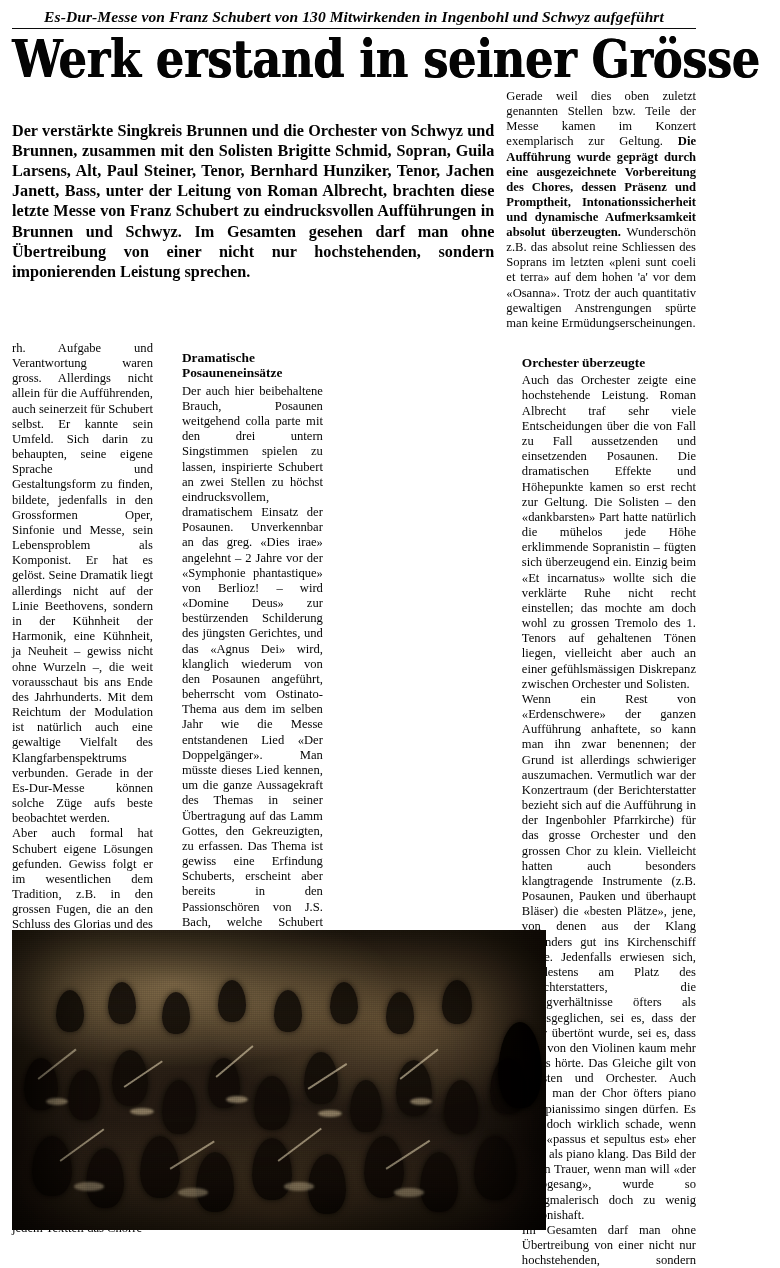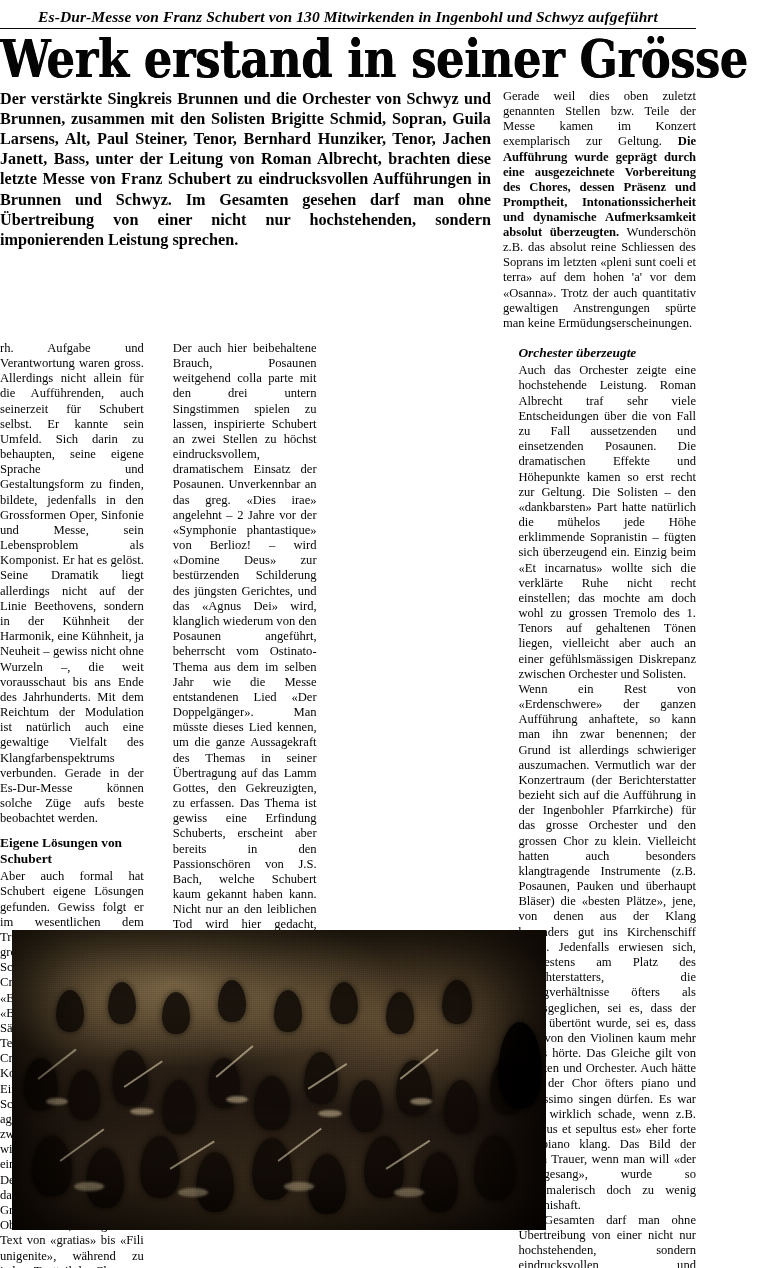--- a/index.html
+++ b/index.html
@@ -12,21 +12,21 @@
     height: 1268px;
     position: relative;
     font-family: "Liberation Serif", serif;
     color: #0a0a0a;
     overflow: hidden;
   }
   .page {
     position: relative;
     width: 708px;
     height: 1268px;
-    padding: 6px 12px 0 0;
+    padding: 6px 12px 0 12px;
     filter: contrast(1.05);
     border-radius: 14px;
   }
 
   
   .kicker {
     font-family: "Liberation Serif", serif;
     font-weight: bold;
     font-style: italic;
     font-size: 15.5px;
@@ -65,20 +65,21 @@
   .lead-left {
     width: 534px;
   }
   .lead-text {
     font-weight: bold;
     font-size: 16.2px;
     line-height: 1.24;
     text-align: justify;
     text-justify: inter-word;
     hyphens: auto;
+    margin-top: 32px;
   }
   .lead-right {
     width: 210px;
     font-size: 12.6px;
     line-height: 1.2;
     text-align: justify;
     hyphens: auto;
   }
   .lead-right p { margin: 0 0 0 0; }
   .lead-right .b { font-weight: bold; }
@@ -104,21 +105,21 @@
     hyphens: auto;
   }
   .col p, .col-right p { margin: 0; }
   .subhead {
     font-weight: bold;
     font-size: 13.4px;
     line-height: 1.15;
     margin: 9px 0 3px 0;
     text-align: left;
   }
-  .subhead.first { margin-top: 4px; font-style: italic; }
+  .subhead.first { margin-top: 14px; }
 
   
   .photo-wrap {
     position: absolute;
     left: 12px;
     bottom: 38px;
     width: 534px;
   }
   .photo {
     width: 534px;
@@ -188,25 +189,25 @@
     </div>
     <div class="lead-right">
       <p><span>Gerade weil dies oben zuletzt genannten Stellen bzw. Teile der Messe kamen im Konzert exemplarisch zur Geltung. </span><span class="b">Die Aufführung wurde geprägt durch eine ausgezeichnete Vorbereitung des Chores, dessen Präsenz und Promptheit, Intonationssicherheit und dynamische Aufmerksamkeit absolut überzeugten.</span><span> Wunderschön z.B. das absolut reine Schliessen des Soprans im letzten «pleni sunt coeli et terra» auf dem hohen 'a' vor dem «Osanna». Trotz der auch quantitativ gewaltigen Anstrengungen spürte man keine Ermüdungserscheinungen.</span></p>
     </div>
   </div>
 
   <div class="body-row">
 
     <div class="col">
       <p>rh. Aufgabe und Verantwortung waren gross. Allerdings nicht allein für die Aufführenden, auch seinerzeit für Schubert selbst. Er kannte sein Umfeld. Sich darin zu behaupten, seine eigene Sprache und Gestaltungsform zu finden, bildete, jedenfalls in den Grossformen Oper, Sinfonie und Messe, sein Lebensproblem als Komponist. Er hat es gelöst. Seine Dramatik liegt allerdings nicht auf der Linie Beethovens, sondern in der Kühnheit der Harmonik, eine Kühnheit, ja Neuheit – gewiss nicht ohne Wurzeln –, die weit vorausschaut bis ans Ende des Jahrhunderts. Mit dem Reichtum der Modulation ist natürlich auch eine gewaltige Vielfalt des Klangfarbenspektrums verbunden. Gerade in der Es-Dur-Messe können solche Züge aufs beste beobachtet werden.</p>
-      <div class="subhead">Eigene Lösungen von Schubert</div>
       <p>Aber auch formal hat Schubert eigene Lösungen gefunden. Gewiss folgt er im wesentlichen dem Tradition, z.B. in den grossen Fugen, die an den Schluss des Glorias und des Credos «gehören», wie auch «Et incarnatus» und «Benedictus» liebliche Sätze «sein sollen». Mit der Textlänge von Gloria und Credo haben alle Komponisten gerungen. Eine originelle Lösung fand Schubert u.a. im «gratias agimus», wo als Mittelteil zwischen dem – wiederholten – «Gloria» eine Art Litanei erscheint: Der Vorsänger, hier dargestellt durch eine Gruppe von Unter- oder Oberstimmen, singt den Text von «gratias» bis «Fili unigenite», während zu jedem Textteil das Chorre-</p>
     </div>
 
     <div class="col">
+      <div class="subhead">Dramatische Posauneneinsätze</div>
       <p>Der auch hier beibehaltene Brauch, Posaunen weitgehend colla parte mit den drei untern Singstimmen spielen zu lassen, inspirierte Schubert an zwei Stellen zu höchst eindrucksvollem, dramatischem Einsatz der Posaunen. Unverkennbar an das greg. «Dies irae» angelehnt – 2 Jahre vor der «Symphonie phantastique» von Berlioz! – wird «Domine Deus» zur bestürzenden Schilderung des jüngsten Gerichtes, und das «Agnus Dei» wird, klanglich wiederum von den Posaunen angeführt, beherrscht vom Ostinato-Thema aus dem im selben Jahr wie die Messe entstandenen Lied «Der Doppelgänger». Man müsste dieses Lied kennen, um die ganze Aussagekraft des Themas in seiner Übertragung auf das Lamm Gottes, den Gekreuzigten, zu erfassen. Das Thema ist gewiss eine Erfindung Schuberts, erscheint aber bereits in den Passionschören von J.S. Bach, welche Schubert kaum gekannt haben kann. Nicht nur an den leiblichen Tod wird hier gedacht, sondern vor allem der seelische Zerrissenheit, wie sie der «Doppelgänger» schildert, wird auf ergreifende Weise auf den übertragen, zu dessen letzten Worten am Kreuz auch gehört «Gott, mein Gott, warum hast Du mich verlassen?»</p>
       <p>Mit diesen Hinweisen ist nicht die Es-Dur-Messe erklärt. Es soll nur dargetan werden, wie Schubert seinen eigenen Weg gefunden hat.</p>
     </div>
 
     <div class="col"></div>
 
     <div class="col-right">
       <div class="subhead first">Orchester überzeugte</div>
       <p>Auch das Orchester zeigte eine hochstehende Leistung. Roman Albrecht traf sehr viele Entscheidungen über die von Fall zu Fall aussetzenden und einsetzenden Posaunen. Die dramatischen Effekte und Höhepunkte kamen so erst recht zur Geltung. Die Solisten – den «dankbarsten» Part hatte natürlich die mühelos jede Höhe erklimmende Sopranistin – fügten sich überzeugend ein. Einzig beim «Et incarnatus» wollte sich die verklärte Ruhe nicht recht einstellen; das mochte am doch wohl zu grossen Tremolo des 1. Tenors auf gehaltenen Tönen liegen, vielleicht aber auch an einer gefühlsmässigen Diskrepanz zwischen Orchester und Solisten.</p>
       <p>Wenn ein Rest von «Erdenschwere» der ganzen Aufführung anhaftete, so kann man ihn zwar benennen; der Grund ist allerdings schwieriger auszumachen. Vermutlich war der Konzertraum (der Berichterstatter bezieht sich auf die Aufführung in der Ingenbohler Pfarrkirche) für das grosse Orchester und den grossen Chor zu klein. Vielleicht hatten auch besonders klangtragende Instrumente (z.B. Posaunen, Pauken und überhaupt Bläser) die «besten Plätze», jene, von denen aus der Klang besonders gut ins Kirchenschiff hallte. Jedenfalls erwiesen sich, mindestens am Platz des Berichterstatters, die Klangverhältnisse öfters als unausgeglichen, sei es, dass der Chor übertönt wurde, sei es, dass man von den Violinen kaum mehr etwas hörte. Das Gleiche gilt von Solisten und Orchester. Auch hätte man der Chor öfters piano und pianissimo singen dürfen. Es war doch wirklich schade, wenn z.B. «passus et sepultus est» eher forte als piano klang. Das Bild der tiefen Trauer, wenn man will «der Grabgesang», wurde so klangmalerisch doch zu wenig erlebnishaft.</p>

